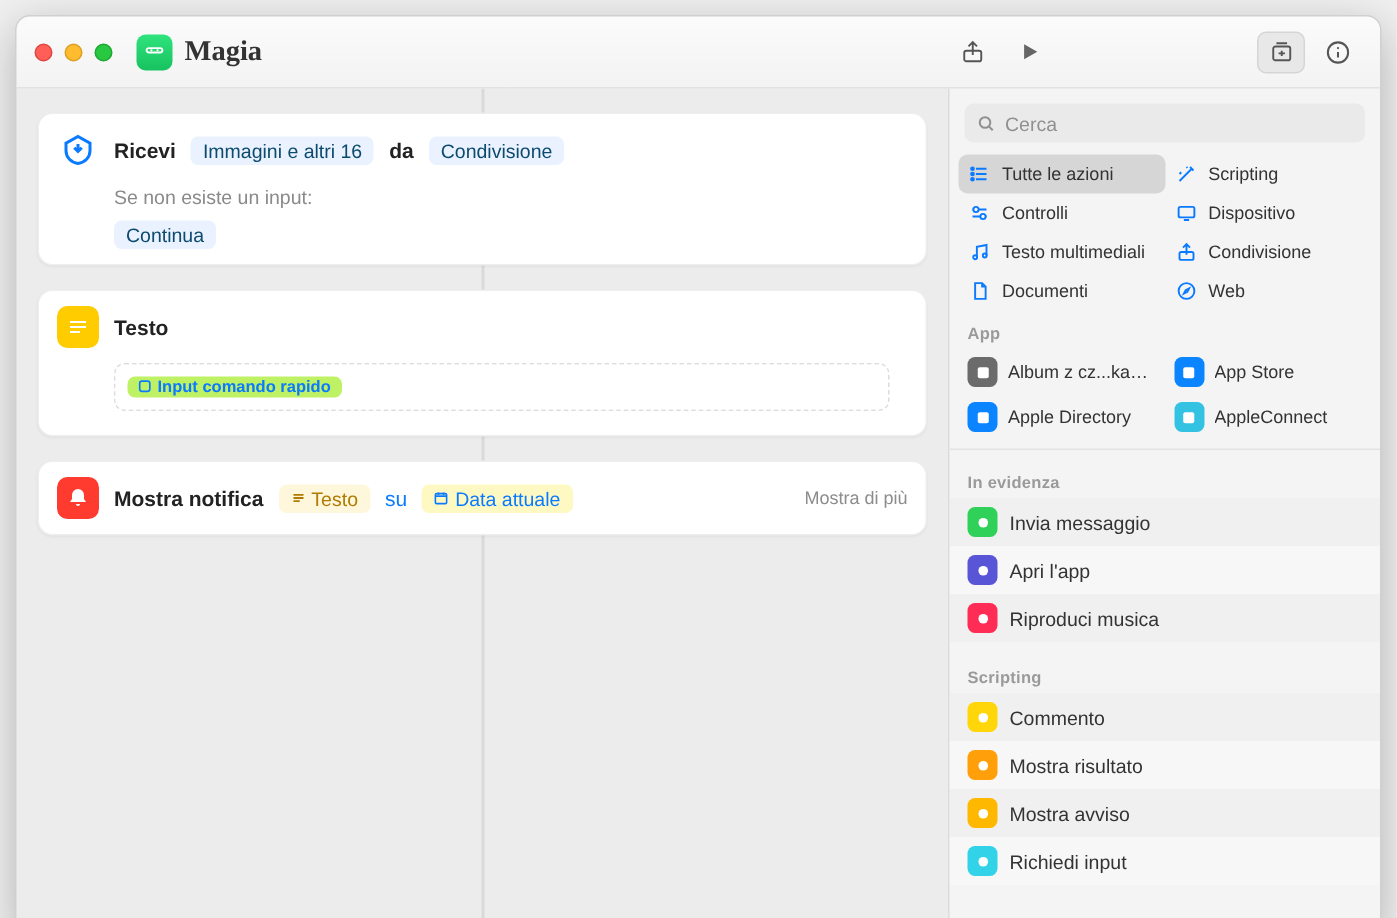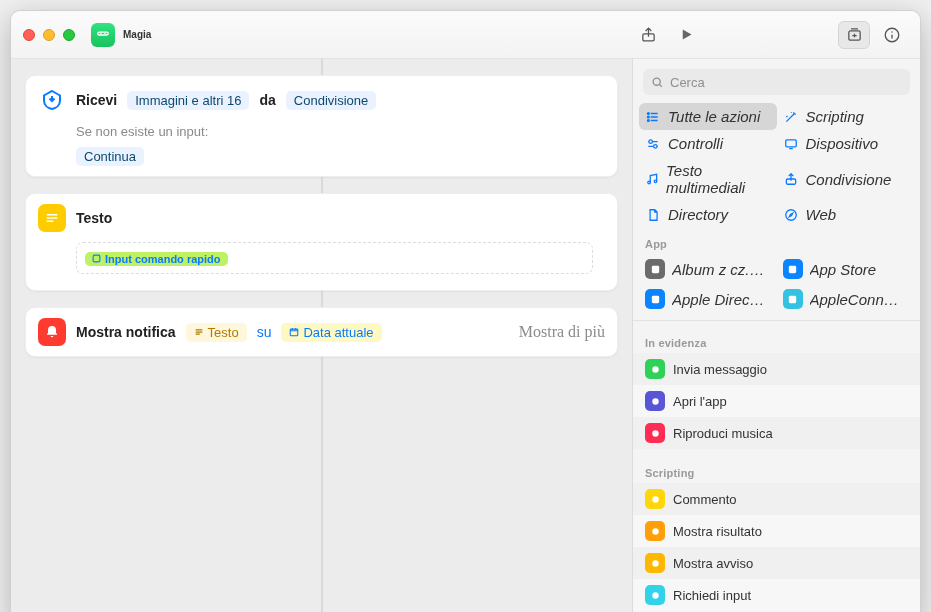--- a/index.html
+++ b/index.html
@@ -5,21 +5,21 @@
 * { margin: 0; padding: 0; box-sizing: border-box; font-family: -apple-system, BlinkMacSystemFont, "Segoe UI", Helvetica, Arial, sans-serif; -webkit-font-smoothing: antialiased; }
 body { background: #f0f0f0; display: flex; justify-content: center; padding: 10px; }
 .window { width: 931px; height: 612px; background: #ececec; border-radius: 10px; overflow: hidden; box-shadow: 0 8px 30px rgba(0,0,0,.25); display: flex; flex-direction: column; border: 1px solid #d0d0d0; }
 .titlebar { height: 48px; display: flex; align-items: center; padding: 0 12px; background: linear-gradient(#fbfbfb,#f3f3f3); border-bottom: 1px solid #e2e2e2; }
 .traffic { display: flex; gap: 8px; margin-right: 16px; }
 .dot { width: 12px; height: 12px; border-radius: 50%; }
 .dot.red { background: #ff5f57; border:1px solid #e04740;}
 .dot.yellow { background: #febc2e; border:1px solid #dba123;}
 .dot.green { background: #28c840; border:1px solid #1ea732;}
 .app-icon { width: 24px; height: 24px; border-radius: 6px; background: linear-gradient(#2fe37d,#17c25f); display:flex; align-items:center; justify-content:center; margin-right:8px; color:#fff; }
-.title { font-size: 10px; font-weight: 600; color:#333; }
+.title { font-size: 19px; font-weight: 600; color:#333;font-family:Liberation Serif, serif; }
 .titlebar .spacer { flex:1; }
 .tb-btn { width: 32px; height: 28px; border-radius: 6px; display:flex; align-items:center; justify-content:center; color:#555; margin-left: 6px; }
 .tb-btn.boxed { background:#e8e8e8; border:1px solid #d5d5d5; }
 
 .body { flex:1; display:flex; overflow:hidden; }
 .canvas { flex:1; overflow:auto; padding: 16px 14px; position:relative; background:#ececec; }
 .canvas::before { content:""; position:absolute; left:50%; top:0; bottom:0; width:2px; background:#d9d9d9; transform:translateX(-1px); z-index:0;}
 .card { position:relative; z-index:1; background:#fff; border-radius: 10px; margin-bottom: 16px; box-shadow: 0 1px 2px rgba(0,0,0,.05); border:1px solid #eeeeee; }
 .card .head { display:flex; align-items:center; padding: 10px 12px; gap:10px; font-size:14px; }
 .card .head.wrap { flex-wrap: wrap; }
@@ -30,26 +30,26 @@
 .bold { font-weight:600; color:#222; }
 .pill { display:inline-flex; align-items:center; gap:4px; background:#eaf2ff; color:#0c4a6e; padding: 2px 8px; border-radius: 5px; font-size: 13px; font-weight:500; }
 .pill.ysoft { background:#fff7db; color:#b07b00; }
 .pill.bsoft { background:#fef9c3; color:#0a7aff; }
 .secondary-row { padding: 0 12px 10px 50px; font-size: 13px; color:#7a7a7a; }
 .secondary-row .pill { font-size:13px; }
 .subhead { padding: 0 12px 8px 50px; font-size: 13px; color: #8a8a8a; }
 .field-wrap { padding: 0 24px 16px 50px; }
 .field { border:1px dashed #dcdcdc; border-radius:7px; padding: 6px 8px; min-height: 30px; }
 .mini-pill { display:inline-flex; align-items:center; gap:4px; background:#bef264; color:#0a7aff; padding:1px 7px; border-radius:5px; font-size:11px; font-weight:600; }
-.showmore { margin-left:auto; color:#8c8c8c; font-size:16px;font-family:Liberation Serif, serif; }
+.showmore { margin-left:auto; color:#8c8c8c; font-size:12px; }
 
 .sidebar { width: 288px; border-left:1px solid #dcdcdc; background:#f4f4f4; display:flex; flex-direction:column; overflow:hidden; position:relative; }
 .search { margin:10px 10px 8px 10px; height:26px; border-radius:6px; background:#eaeaea; display:flex; align-items:center; padding:0 8px; gap:6px; color:#909090; font-size:13px; }
 .search svg { flex-shrink:0; }
-.cats { display:grid; grid-template-columns: 1fr 1fr; padding: 0 6px; font-size:15px;font-style:italic; }
+.cats { display:grid; grid-template-columns: 1fr 1fr; padding: 0 6px; font-size:12px; }
 .cat { display:flex; align-items:center; gap:7px; padding:5px 6px; border-radius:6px; color:#333; }
 .cat.sel { background:#d6d6d6; }
 .cat .ci { width:16px; height:16px; display:flex; align-items:center; justify-content:center; color:#0a7aff; }
 .section-h { padding: 10px 12px 4px; font-size:11px; font-weight:600; color:#9a9a9a; letter-spacing:.2px; }
 .app-ic { width:20px; height:20px; border-radius:5px; display:flex; align-items:center; justify-content:center; color:#fff; font-size:12px; flex-shrink:0; }
 .scroll { overflow-y:auto; flex:1; }
 .hr { height:1px; background:#e2e2e2; margin:6px 0; }
 .row-alt { display:flex; align-items:center; gap:8px; padding:6px 12px; font-size:13px; color:#333; }
 .row-alt:nth-child(odd){ background:#f0f0f0; }
 .row-alt:nth-child(even){ background:#f7f7f7; }
@@ -239,21 +239,21 @@
               </svg>
             </span>
             <span>Condivisione</span>
           </div>
           <div class="cat">
             <span class="ci">
               <svg width="14" height="14" viewBox="0 0 24 24" fill="none" stroke="#0a7aff" stroke-width="2.2">
                 <path d="M7 3h8l4 4v14H7z M15 3v4h4"></path>
               </svg>
             </span>
-            <span>Directory</span>
+            <span>Documenti</span>
           </div>
           <div class="cat">
             <span class="ci">
               <svg width="14" height="14" viewBox="0 0 24 24" fill="none" stroke="#0a7aff" stroke-width="2.2">
                 <circle cx="12" cy="12" r="9"></circle>
                 <path d="M15 9l-2 4-4 2 2-4z"></path>
               </svg>
             </span>
             <span>Web</span>
           </div>

